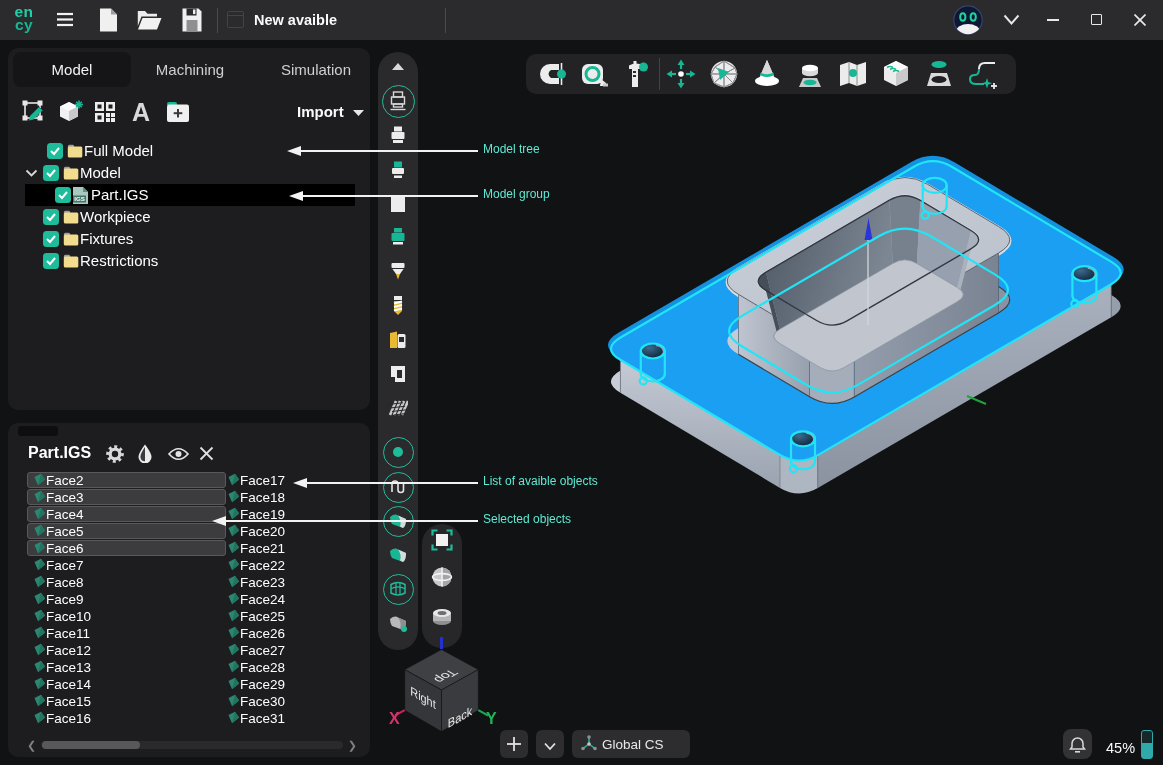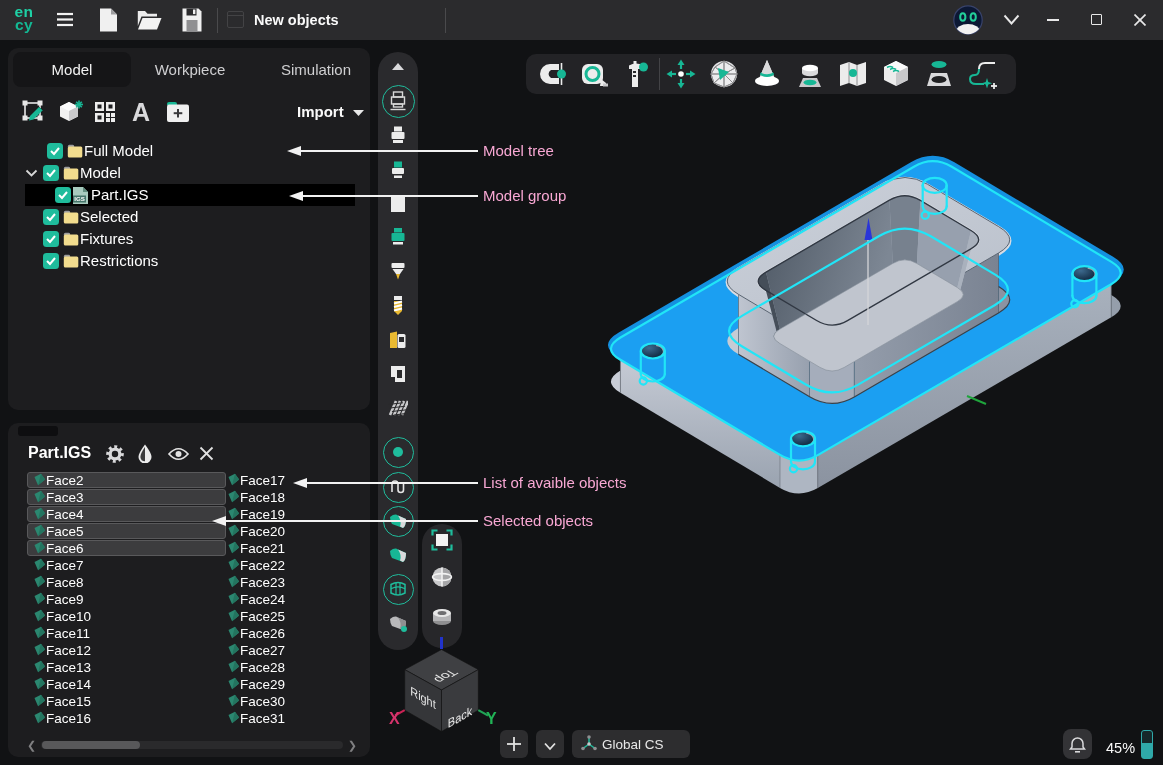--- a/index.html
+++ b/index.html
@@ -13,21 +13,21 @@
 color:#cfcfd1;font-size:15px;width:118px}
 .tab.act{background:#151517;border-radius:8px;color:#f2f2f2}
 .trow{position:absolute;height:22px;color:#fff;font-size:15px;line-height:22px;white-space:nowrap}
 .chk{position:absolute;width:16px;height:16px;background:#1fbc9c;border-radius:3.5px;top:3px}
 .chk svg{position:absolute;left:2px;top:2px}
 .fold{position:absolute;top:4px}
 .face{position:absolute;height:17px;color:#fff;font-size:13.5px;line-height:17px}
 .face .d{position:absolute;left:0;top:1px}
 .face .t{position:absolute;left:13px;top:0}
 .facebg{position:absolute;width:199px;height:16px;background:#3c3c3e;border:1px solid #59595b;border-radius:3px}
-.ann{position:absolute;color:#f9a8d4;font-size:15px;white-space:nowrap}
+.ann{position:absolute;color:#5eead4;font-size:12px;white-space:nowrap}
 .botbtn{position:absolute;width:28px;height:28px;background:#2d2d2f;border-radius:6px}
 </style></head><body>
 
 <div id="topbar">
 <div class="abs" style="left:11px;top:5px;width:26px;line-height:13px;text-align:center;font-weight:bold;font-size:15.5px;letter-spacing:0.5px"><span style="color:#1ed0a5">en</span><br><span style="color:#13b893">cy</span></div>
 <svg class="tb-ic" style="left:57px;top:12px" width="16" height="16" viewBox="0 0 16 16">
 <g stroke="#f2f2f2" stroke-width="2.2">
         <line x1="0" y1="2" x2="16" y2="2"></line>
         <line x1="0" y1="7.5" x2="16" y2="7.5"></line>
         <line x1="0" y1="13" x2="16" y2="13"></line>
@@ -44,21 +44,21 @@
 <svg class="tb-ic" style="left:182px;top:8px" width="20" height="24" viewBox="0 0 20 24">
 <path d="M 0.5 0.5 L 16.5 0.5 L 19.5 3.5 L 19.5 23.5 L 0.5 23.5 Z" fill="#f0f0f0"></path>
 <rect x="4.5" y="0.5" width="10" height="7" fill="#2b2b2d"></rect>
       <rect x="11" y="1.5" width="2.4" height="4.6" fill="#f0f0f0"></rect>
 <rect x="4.5" y="12" width="11" height="11.5" fill="#8f8f91"></rect>
     </svg>
 <div class="vsep" style="left:217px"></div>
 <div class="abs" style="left:227px;top:11px;width:17px;height:17px;border:1.6px solid #434345;border-radius:2px">
       <div style="position:absolute;left:0;top:2.5px;width:100%;height:1.6px;background:#434345"></div>
     </div>
-<div class="abs" style="left:254px;top:12px;color:#fafafa;font-size:14.5px;font-weight:bold">New objects</div>
+<div class="abs" style="left:254px;top:12px;color:#fafafa;font-size:14.5px;font-weight:bold">New avaible</div>
 <div class="vsep" style="left:445px"></div>
 
 <svg class="abs" style="left:952px;top:4px" width="32" height="32" viewBox="0 0 32 32">
 <defs>
         <clipPath id="smc">
           <circle cx="16" cy="16" r="14.2"></circle>
         </clipPath>
       </defs>
 <circle cx="16" cy="16" r="14.2" fill="#0c1834" stroke="#39436b" stroke-width="1.2"></circle>
 <ellipse cx="16" cy="27.5" rx="12" ry="7.5" fill="#f2f2f2" clip-path="url(#smc)"></ellipse>
@@ -178,21 +178,21 @@
 <ellipse cx="803.0" cy="438.8" rx="12" ry="7.5" class="cy"></ellipse>
       <line x1="791.0" y1="438.8" x2="791.0" y2="461.8" class="cy"></line>
       <line x1="815.0" y1="438.8" x2="815.0" y2="461.8" class="cy"></line>
       <path d="M 791.0,461.8 A 12 7.5 0 0 0 815.0,461.8" class="cy"></path>
       <circle cx="793.5" cy="468.8" r="3.6" class="cy" stroke-width="1.8"></circle>
 </svg></div>
 <div class="panel" style="left:8px;top:48px;width:362px;height:362px"></div>
 <div class="panel" style="left:8px;top:423px;width:362px;height:334px"></div>
 <div class="abs" style="left:18px;top:426px;width:40px;height:10px;background:#0e0e10;border-radius:3px"></div>
 <div class="tab act" style="left:13px">Model</div>
-<div class="tab" style="left:131px">Workpiece</div>
+<div class="tab" style="left:131px">Machining</div>
 <div class="tab" style="left:257px">Simulation</div>
 <svg class="abs" style="left:22px;top:100px" width="24" height="24" viewBox="0 0 24 24">
 <rect x="3" y="3" width="15" height="15" fill="none" stroke="#e8e8e8" stroke-width="1.6"></rect>
 <g fill="#e8e8e8">
       <rect x="0.5" y="0.5" width="5" height="5"></rect>
       <rect x="15.5" y="0.5" width="5" height="5"></rect>
       <rect x="0.5" y="15.5" width="5" height="5"></rect>
       <rect x="15.5" y="15.5" width="5" height="5"></rect>
     </g>
 <g fill="#17b795">
@@ -280,21 +280,21 @@
 <div class="trow" style="left:0;top:206px;width:370px">
     <div class="chk" style="left:43px">
       <svg width="12" height="12" viewBox="0 0 12 12">
         <path d="M 2 6 L 5 9 L 10 3" fill="none" stroke="#fff" stroke-width="2"></path>
       </svg>
     </div>
     <svg class="fold" style="left:63px" width="16" height="14" viewBox="0 0 16 14">
       <path d="M 0.8 2.4 Q 0.8 0.8 2.4 0.8 L 5.8 0.8 Q 7.2 0.8 7.2 2.4 L 7.2 3.2 L 0.8 3.2 Z" fill="#9b9b9d"></path>
       <rect x="0.8" y="2.6" width="14.5" height="10.8" rx="1.5" fill="#f2dc8e"></rect>
     </svg>
-    <span style="position:absolute;left:80px">Selected</span>
+    <span style="position:absolute;left:80px">Workpiece</span>
   </div>
 <div class="trow" style="left:0;top:228px;width:370px">
     <div class="chk" style="left:43px">
       <svg width="12" height="12" viewBox="0 0 12 12">
         <path d="M 2 6 L 5 9 L 10 3" fill="none" stroke="#fff" stroke-width="2"></path>
       </svg>
     </div>
     <svg class="fold" style="left:63px" width="16" height="14" viewBox="0 0 16 14">
       <path d="M 0.8 2.4 Q 0.8 0.8 2.4 0.8 L 5.8 0.8 Q 7.2 0.8 7.2 2.4 L 7.2 3.2 L 0.8 3.2 Z" fill="#9b9b9d"></path>
       <rect x="0.8" y="2.6" width="14.5" height="10.8" rx="1.5" fill="#f2dc8e"></rect>

